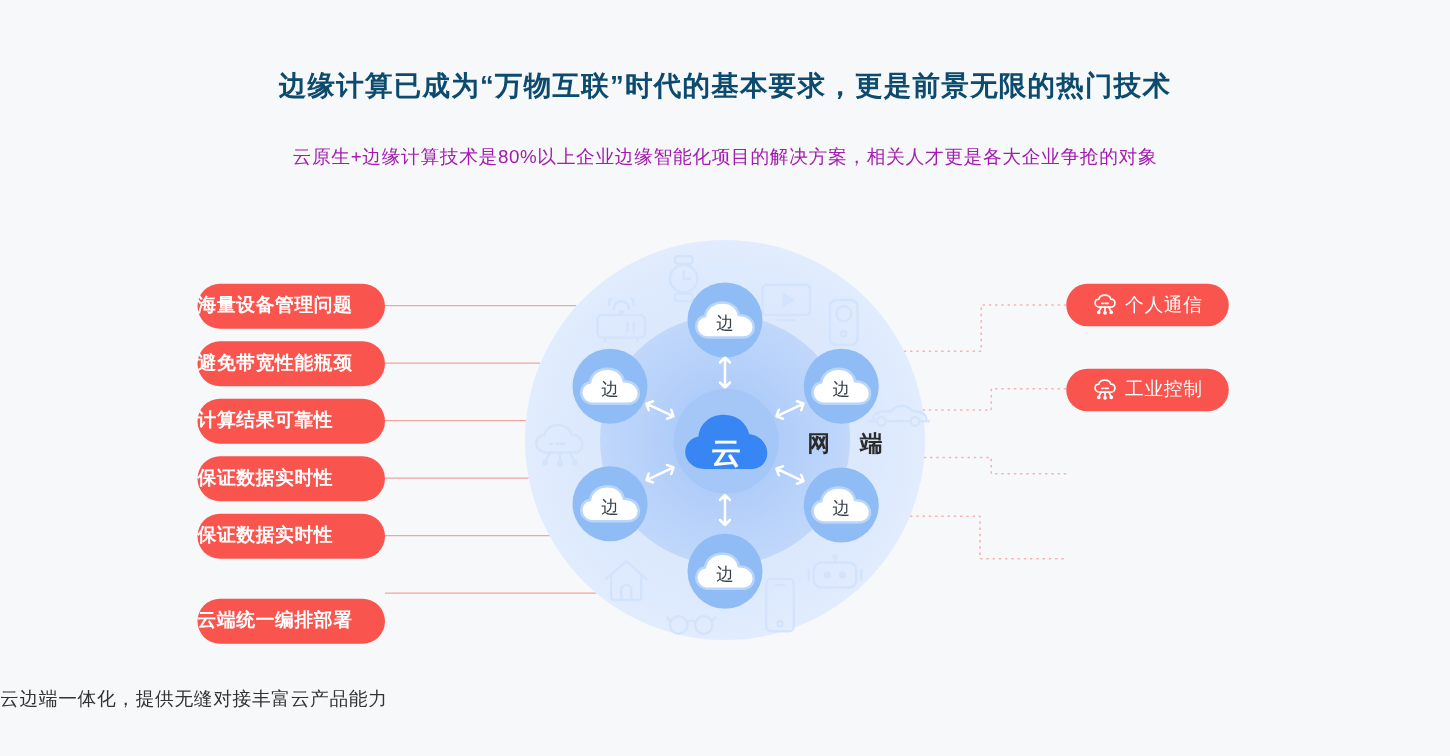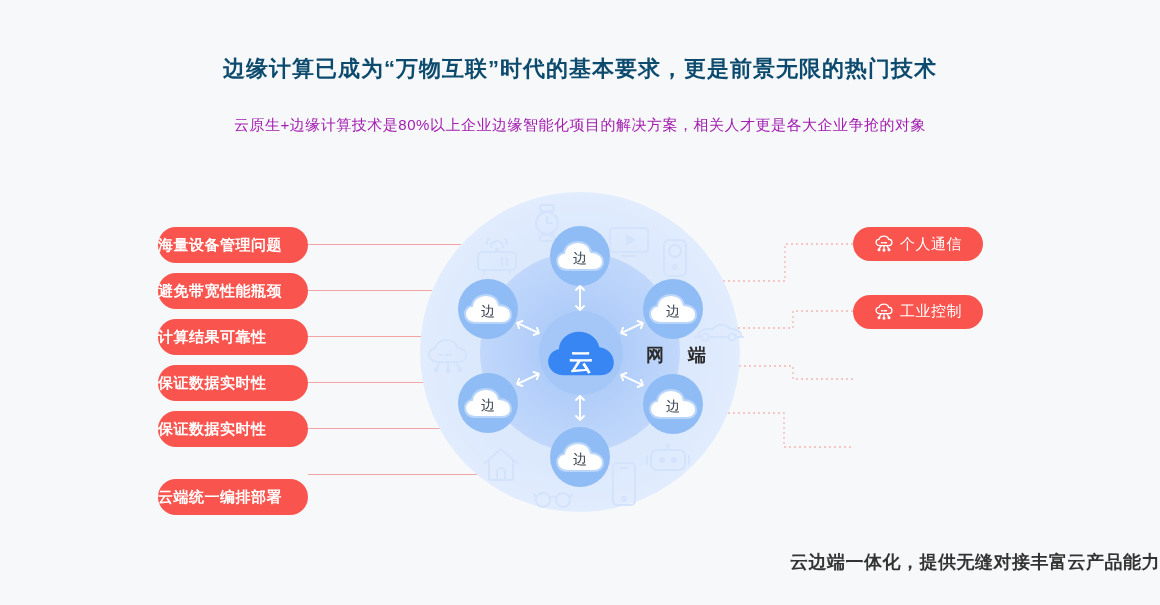--- a/index.html
+++ b/index.html
@@ -22,21 +22,21 @@
     position:absolute;top:54px;left:0;width:100%;
     text-align:center;font-size:22px;font-weight:700;color:#0c4a6e;
     letter-spacing:1px;
   }
   .hero-subtitle{
     position:absolute;top:116px;left:0;width:100%;
     text-align:center;font-size:15px;color:#a21caf;letter-spacing:.5px;
   }
   .caption{
     position:absolute;top:550px;left:0;width:100%;
-    text-align:right;font-size:18px;color:#333;letter-spacing:.5px;font-weight:bold;
+    text-align:left;font-size:15px;color:#333;letter-spacing:.5px;
   }
 
   
   .connectors{position:absolute;left:0;top:0;pointer-events:none;}
 
   
   .pill{
     position:absolute;background:var(--accent-red);color:#fff;
     border-radius:18px;font-size:15px;letter-spacing:.5px;
   }

